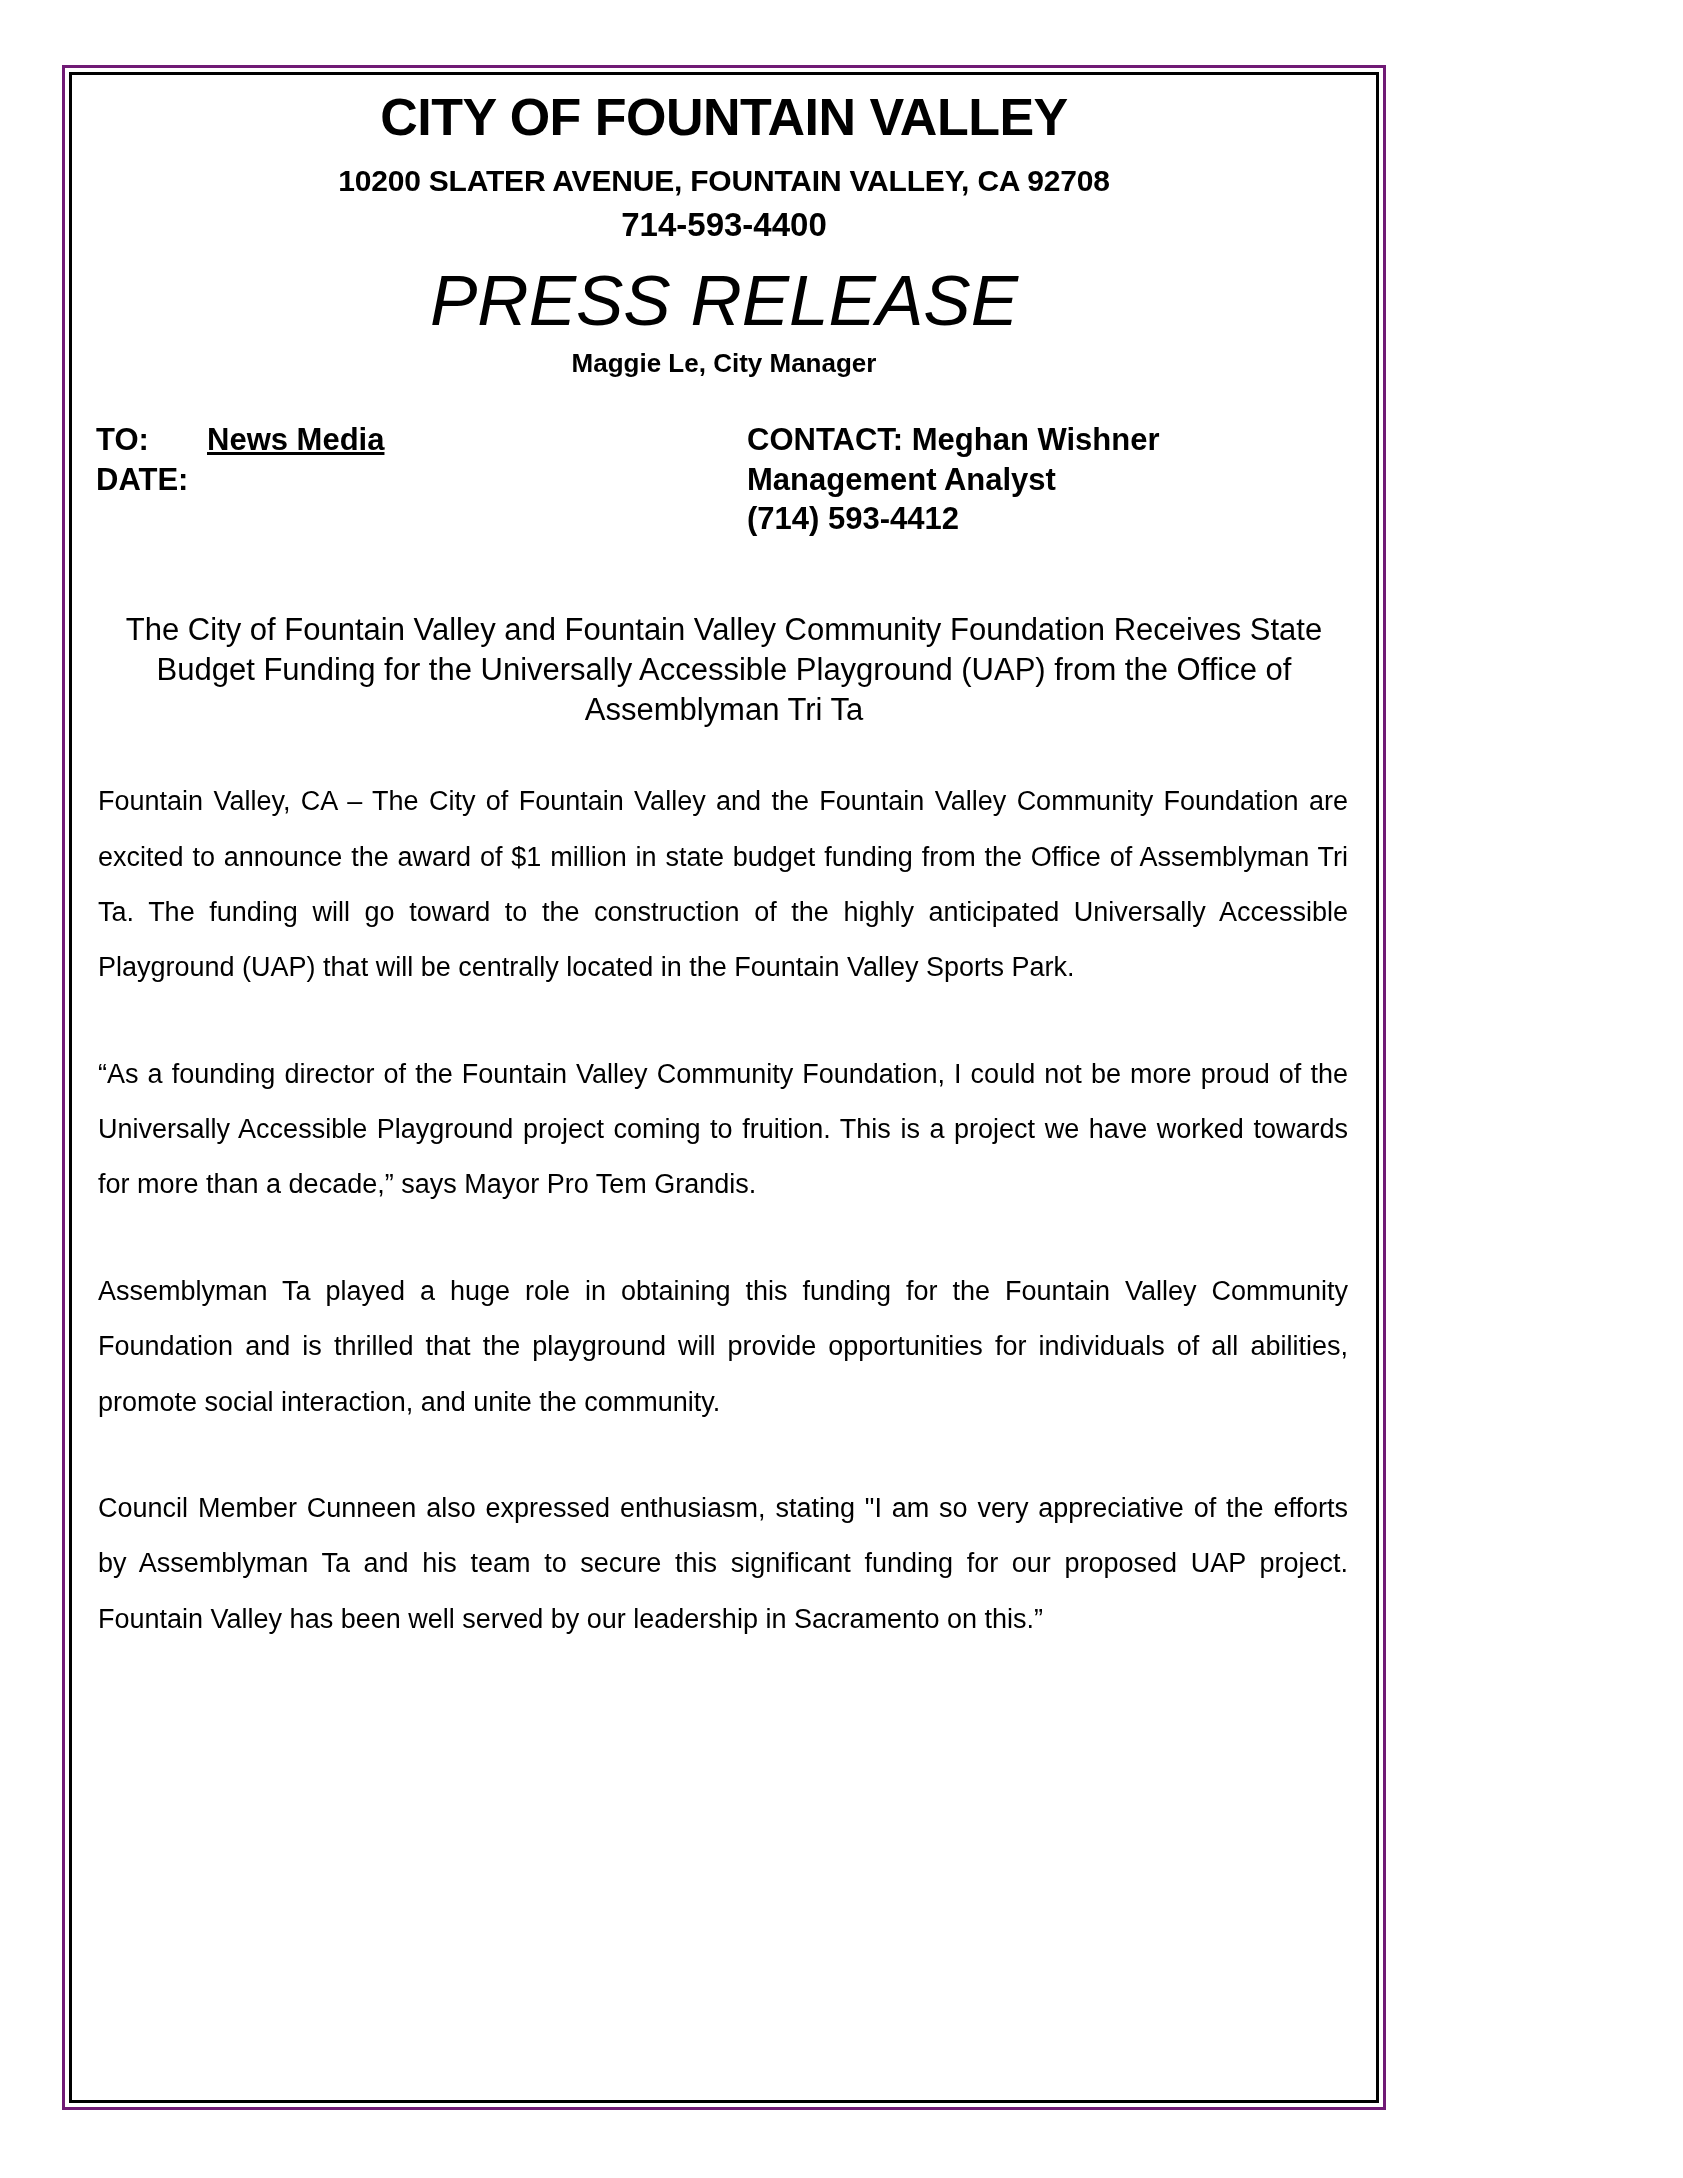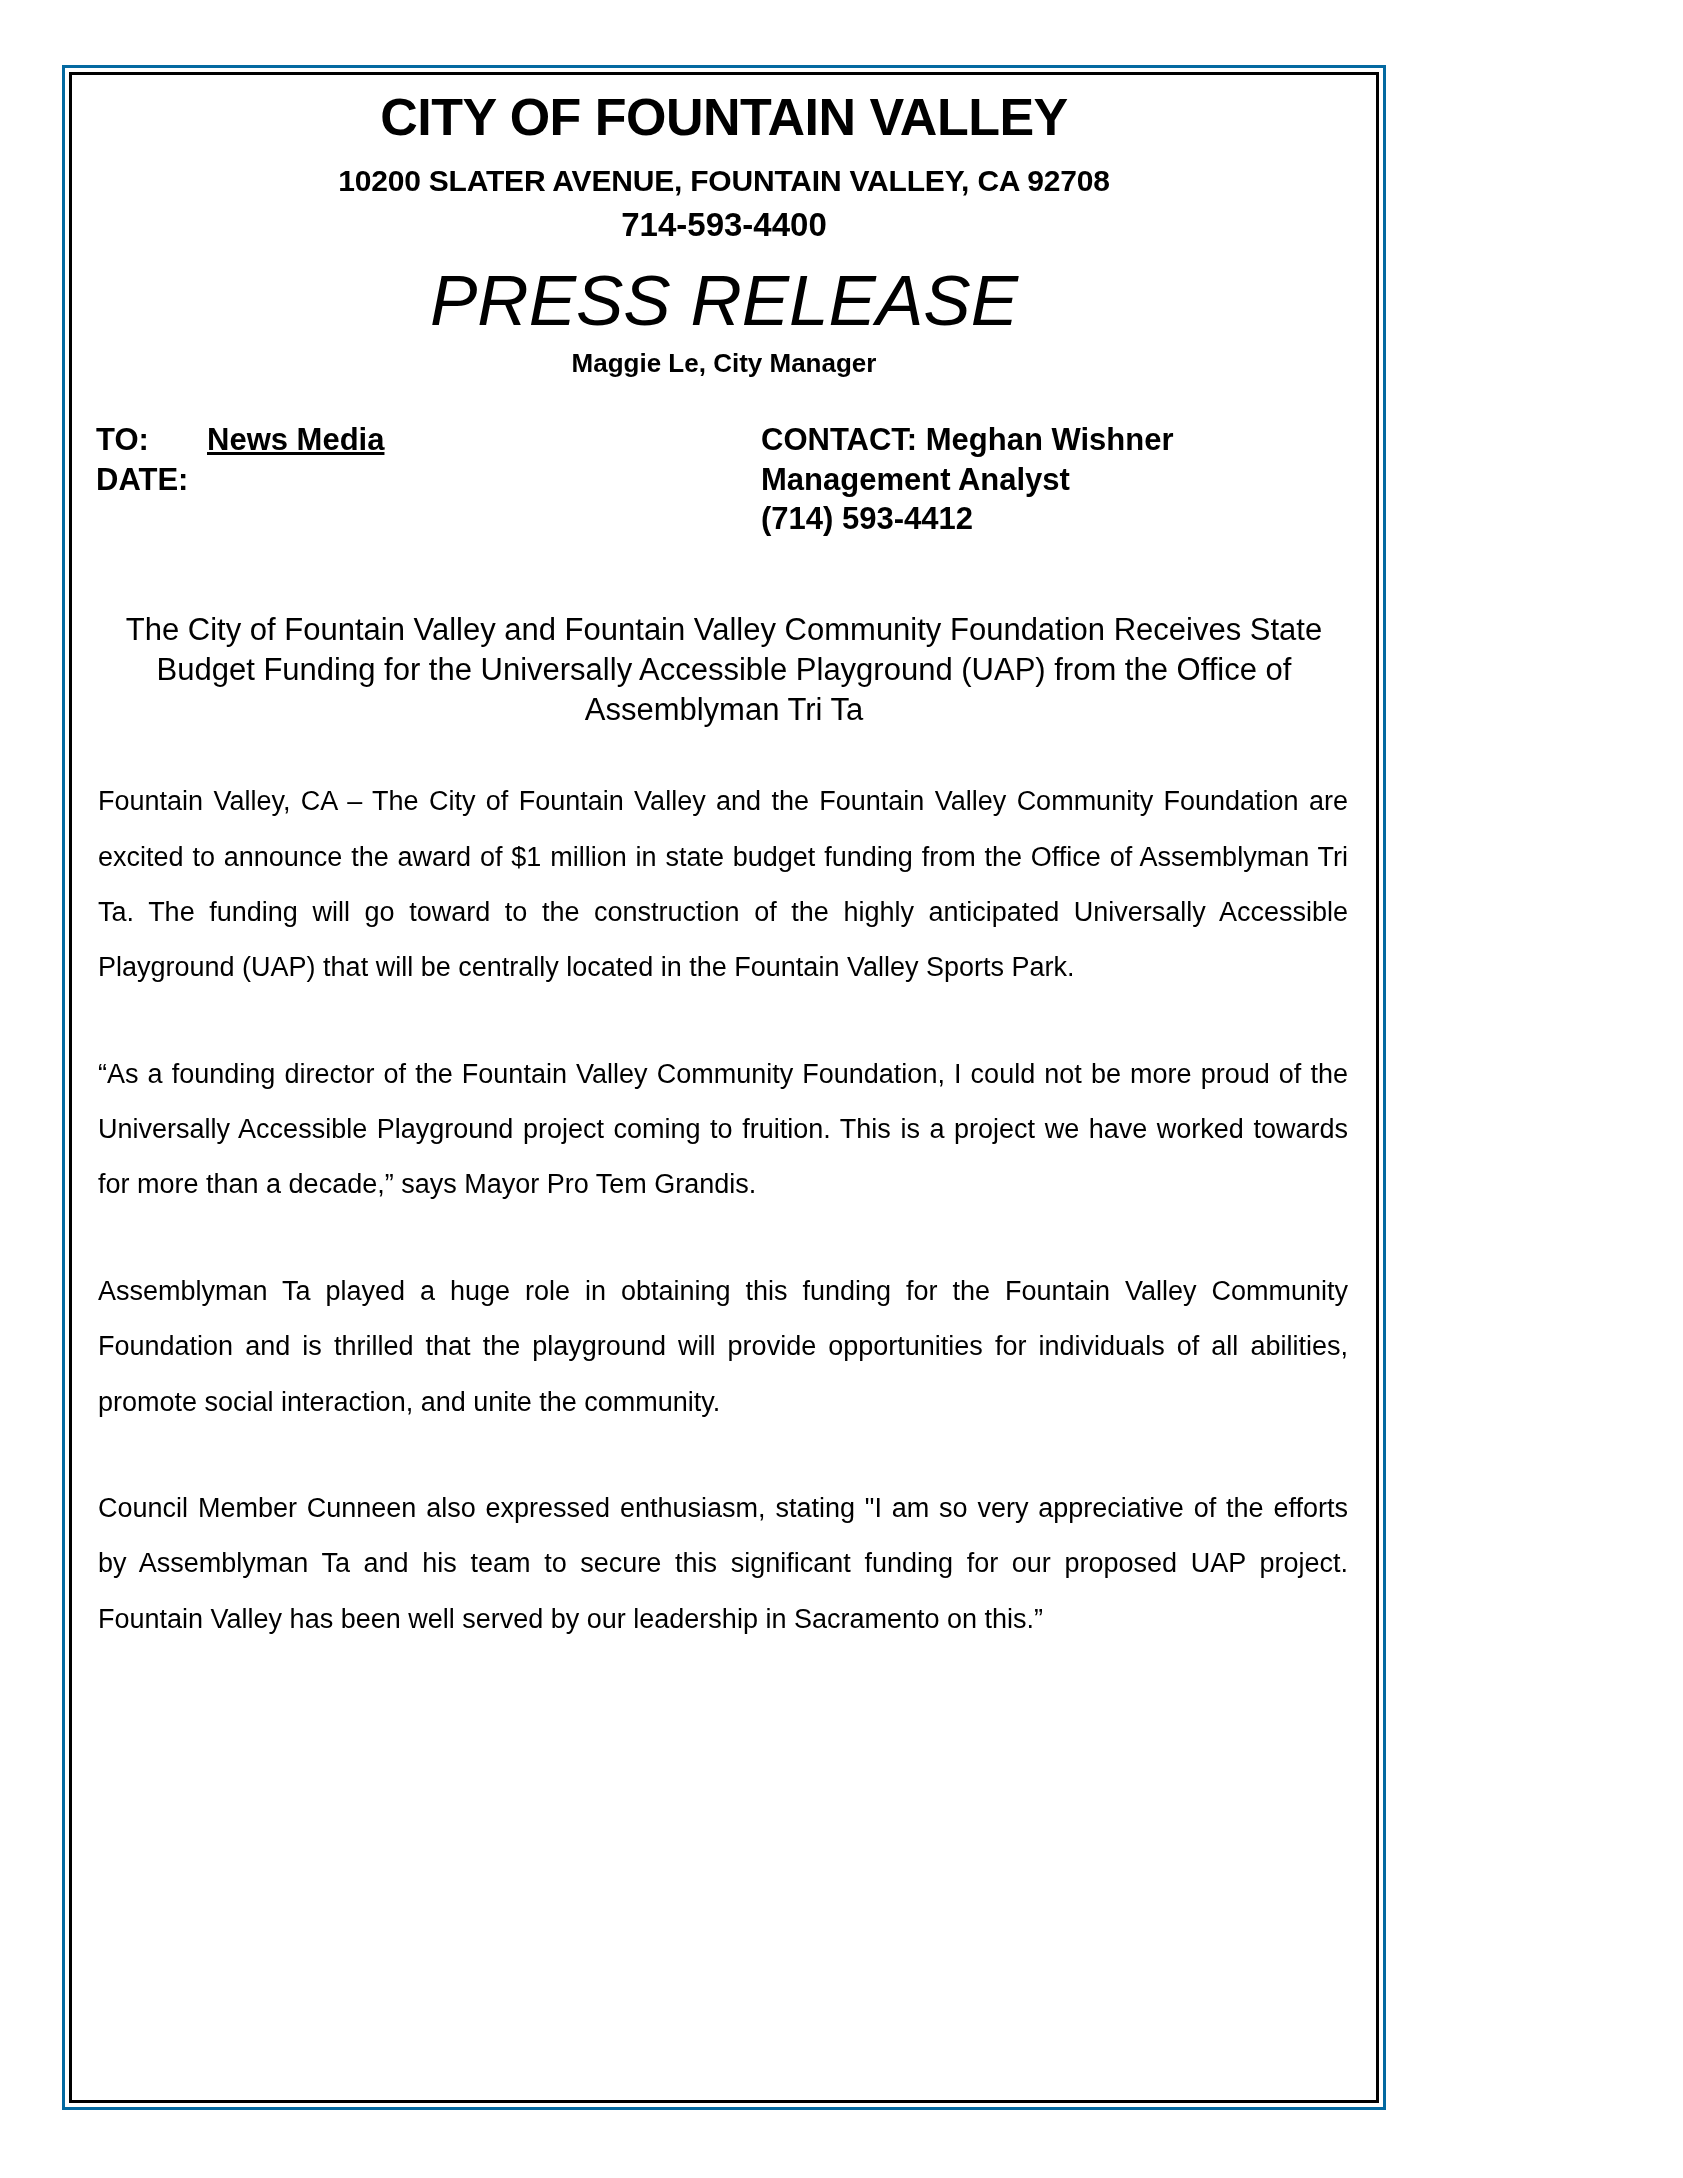--- a/index.html
+++ b/index.html
@@ -27,21 +27,21 @@
     background: #ffffff;
     overflow: hidden;
   }
 
   .doc-border-outer {
     position: absolute;
     left: 62px;
     top: 65px;
     width: 1324px;
     height: 2045px;
-    border: 3px solid #0369a1;
+    border: 3px solid #701a75;
     box-sizing: border-box;
     background: #ffffff;
   }
 
   .doc-border-inner {
     position: absolute;
     left: 4px;
     top: 4px;
     right: 4px;
     bottom: 4px;
@@ -107,21 +107,20 @@
   }
 
   
   .meta-block {
     display: flex;
     margin-top: 40px;
     font-family: "Liberation Sans Narrow", "Liberation Sans", sans-serif;
     font-size: 31px;
     font-weight: bold;
     line-height: 1.27;
-    gap: 14px;
   }
 
   .meta-left {
     width: 594px;
     flex: 0 0 594px;
   }
 
   .meta-right {
     flex: 1 1 auto;
     padding-left: 14px;

